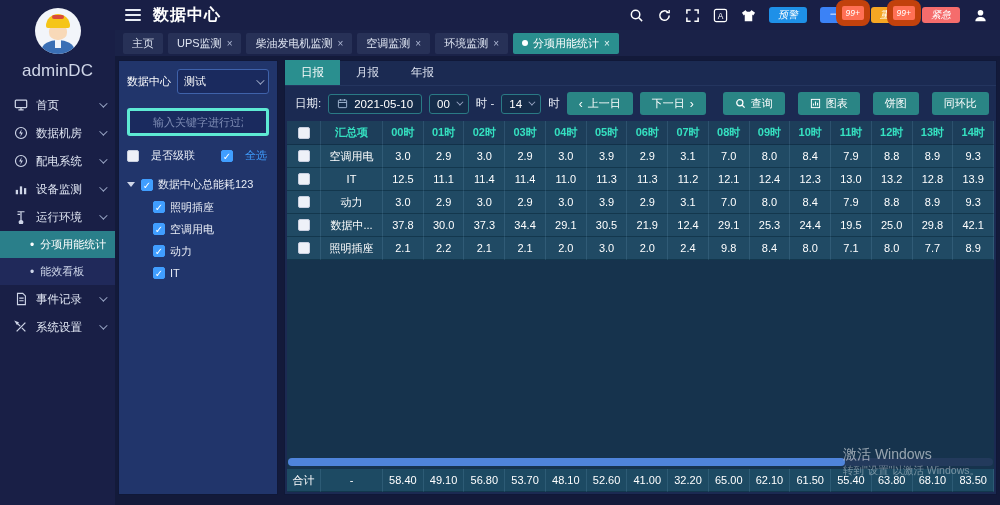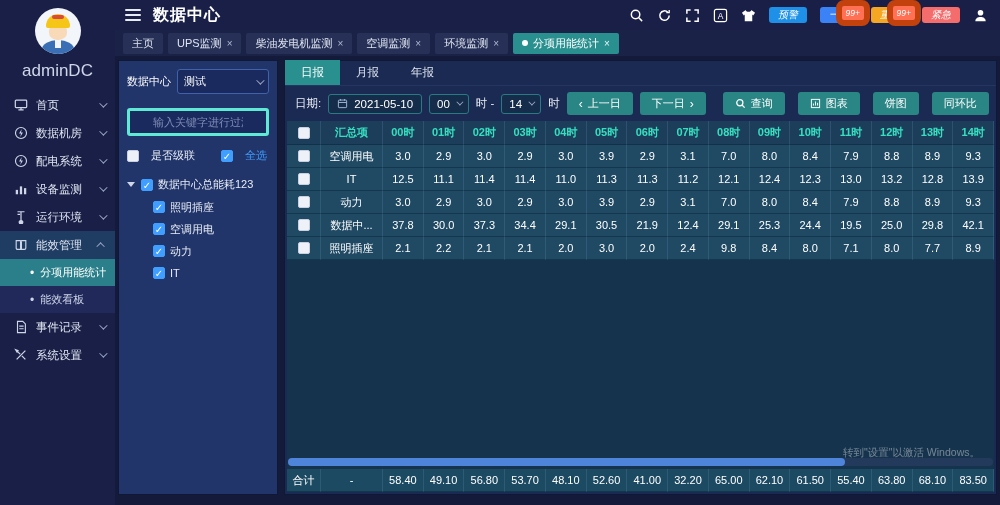--- a/index.html
+++ b/index.html
@@ -167,29 +167,20 @@
         <div class="menu-item">
           <span class="mi-icon">
             <svg viewBox="0 0 16 16" fill="none" stroke="currentColor" stroke-width="1.4">
               <path d="M4 2h8M8 2v10"></path>
               <path d="M8 12a2 2 0 1 0 .01 0" fill="currentColor"></path>
               <path d="M4 5h3"></path>
             </svg>
           </span>
           <span class="mi-label">运行环境</span>
           <span class="chev down"></span>
-        </div>
-        <div class="menu-item parent-open">
-          <span class="mi-icon">
-            <svg viewBox="0 0 16 16" fill="none" stroke="currentColor" stroke-width="1.3">
-              <path d="M2.5 3h4.5a1.5 1.5 0 0 1 1.5 1.5V13H4a1.5 1.5 0 0 1-1.5-1.5zM13.5 3H9a1.5 1.5 0 0 0-1.5 1.5V13H12a1.5 1.5 0 0 0 1.5-1.5z"></path>
-            </svg>
-          </span>
-          <span class="mi-label">能效管理</span>
-          <span class="chev up"></span>
         </div>
         <div class="submenu">
           <div class="submenu-item active">
             <span class="dot">•</span>
             <span>分项用能统计</span>
           </div>
           <div class="submenu-item">
             <span class="dot">•</span>
             <span>能效看板</span>
           </div>
@@ -549,15 +540,16 @@
               <div class="tcell c-h">63.80</div>
               <div class="tcell c-h">68.10</div>
               <div class="tcell c-h">83.50</div>
             </div>
         </div>
       </section>
     </div>
   </div>
 
   <div class="watermark">
+    <div class="wm1">激活 Windows</div>
     <div class="wm2">转到"设置"以激活 Windows。</div>
   </div>
 </div>
 
 </body></html>

